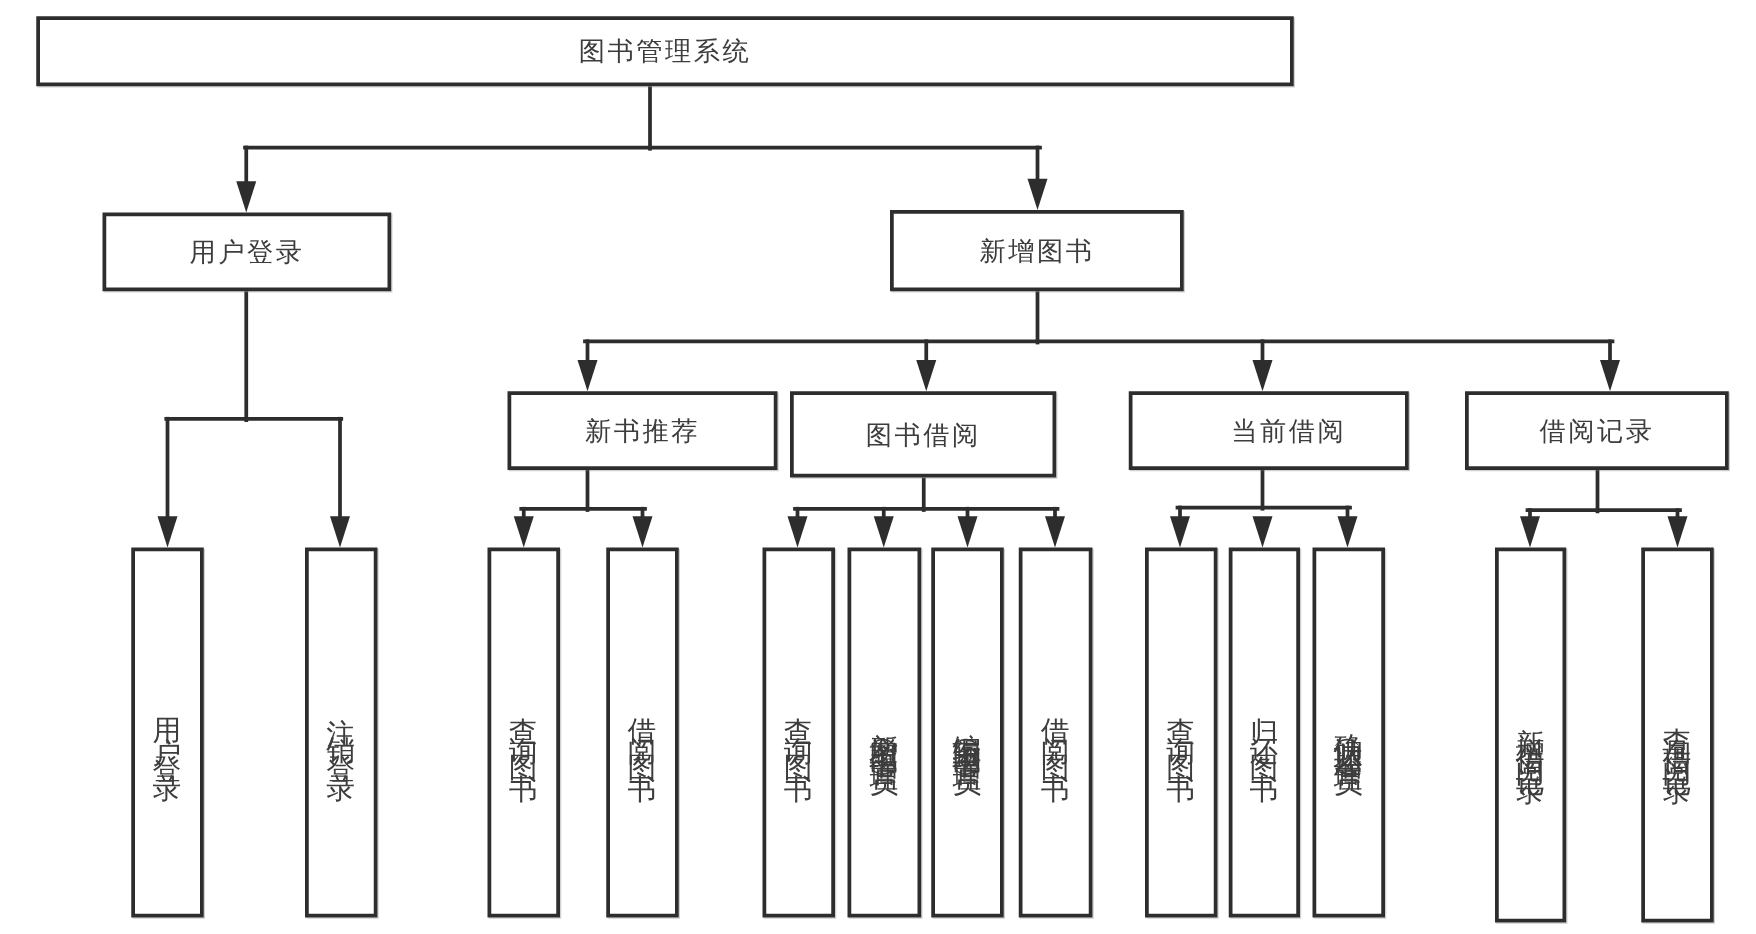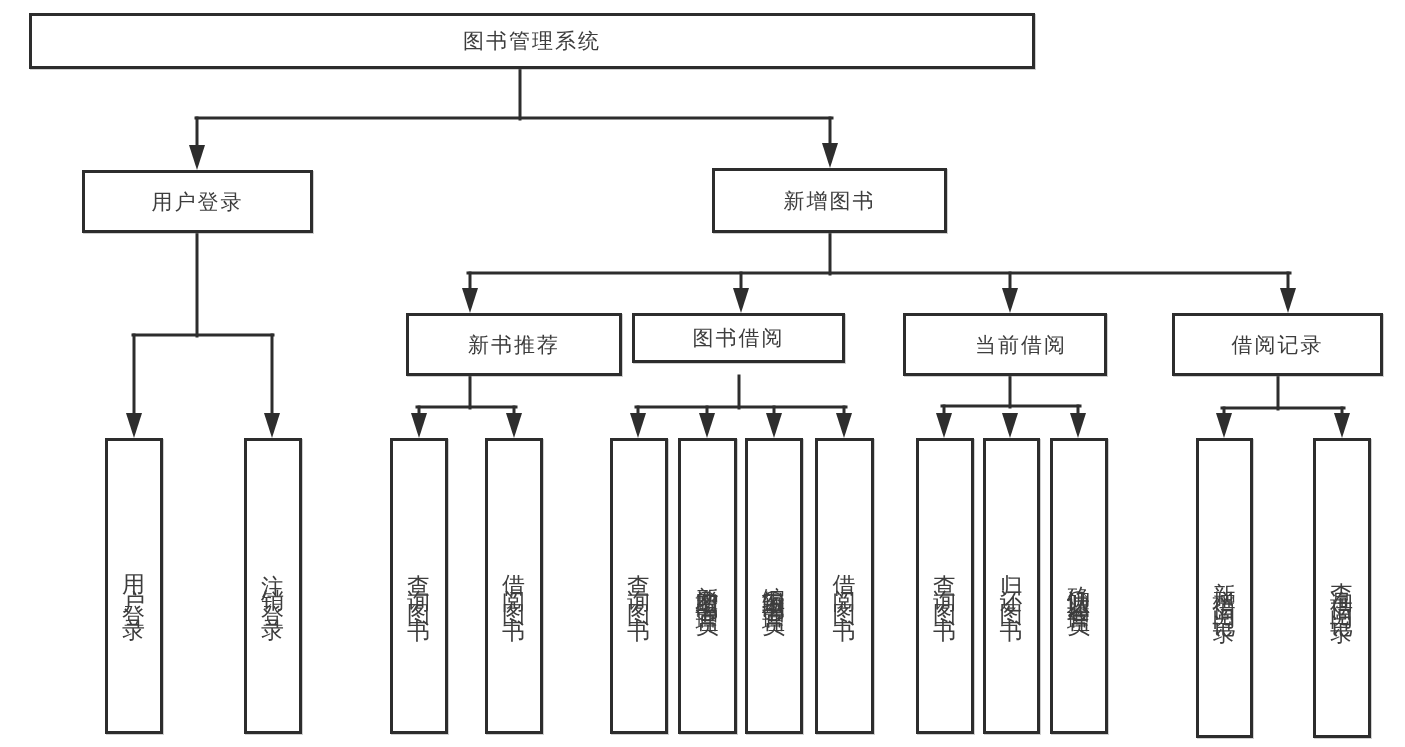--- a/index.html
+++ b/index.html
@@ -106,22 +106,22 @@
       <path d="M 1010 438 l -8 -25 l 16 0 Z" fill="#2d2d2d"></path>
       <path d="M 1078 438 l -8 -25 l 16 0 Z" fill="#2d2d2d"></path>
       <path d="M 1224 438 l -8 -25 l 16 0 Z" fill="#2d2d2d"></path>
       <path d="M 1342 438 l -8 -25 l 16 0 Z" fill="#2d2d2d"></path>
     </svg>
   <div id="node-layer">
       <div class="node h" style="left: 16px; top: 13px; width: 1006px; height: 56px; margin-left: 13px;">图书管理系统</div>
       <div class="node h" style="left: 82px; top: 170px; width: 231px; height: 63px;">用户登录</div>
       <div class="node h" style="left: 712px; top: 168px; width: 235px; height: 65px;">新增图书</div>
       <div class="node h" style="left: 362px; top: 313px; width: 216px; height: 63px; margin-left: 44px;">新书推荐</div>
-      <div class="node h" style="left: 632px; top: 313px; width: 213px; height: 50px;">图书借阅</div>
-      <div class="node h" style="left: 903px; top: 313px; width: 204px; height: 63px; padding-left: 32px;">当前借阅</div>
+      <div class="node h" style="left: 632px; top: 313px; width: 213px; height: 69px;">图书借阅</div>
+      <div class="node h" style="left: 903px; top: 313px; width: 224px; height: 63px; padding-left: 32px;">当前借阅</div>
       <div class="node h" style="left: 1172px; top: 313px; width: 211px; height: 63px;">借阅记录</div>
       <div class="node v ls-loose" style="left: 105px; top: 438px; width: 58px; height: 296px;">用户登录</div>
       <div class="node v ls-loose" style="left: 244px; top: 438px; width: 58px; height: 296px;">注销登录</div>
       <div class="node v ls-loose" style="left: 390px; top: 438px; width: 58px; height: 296px;">查询图书</div>
       <div class="node v ls-loose" style="left: 485px; top: 438px; width: 58px; height: 296px;">借阅图书</div>
       <div class="node v ls-loose" style="left: 610px; top: 438px; width: 58px; height: 296px;">查询图书</div>
       <div class="node v ls-tight" style="left: 678px; top: 438px; width: 59px; height: 296px;">新增图书（管理员）</div>
       <div class="node v ls-tight" style="left: 745px; top: 438px; width: 58px; height: 296px;">编辑图书（管理员）</div>
       <div class="node v ls-loose" style="left: 815px; top: 438px; width: 59px; height: 296px;">借阅图书</div>
       <div class="node v ls-loose" style="left: 916px; top: 438px; width: 58px; height: 296px;">查询图书</div>

